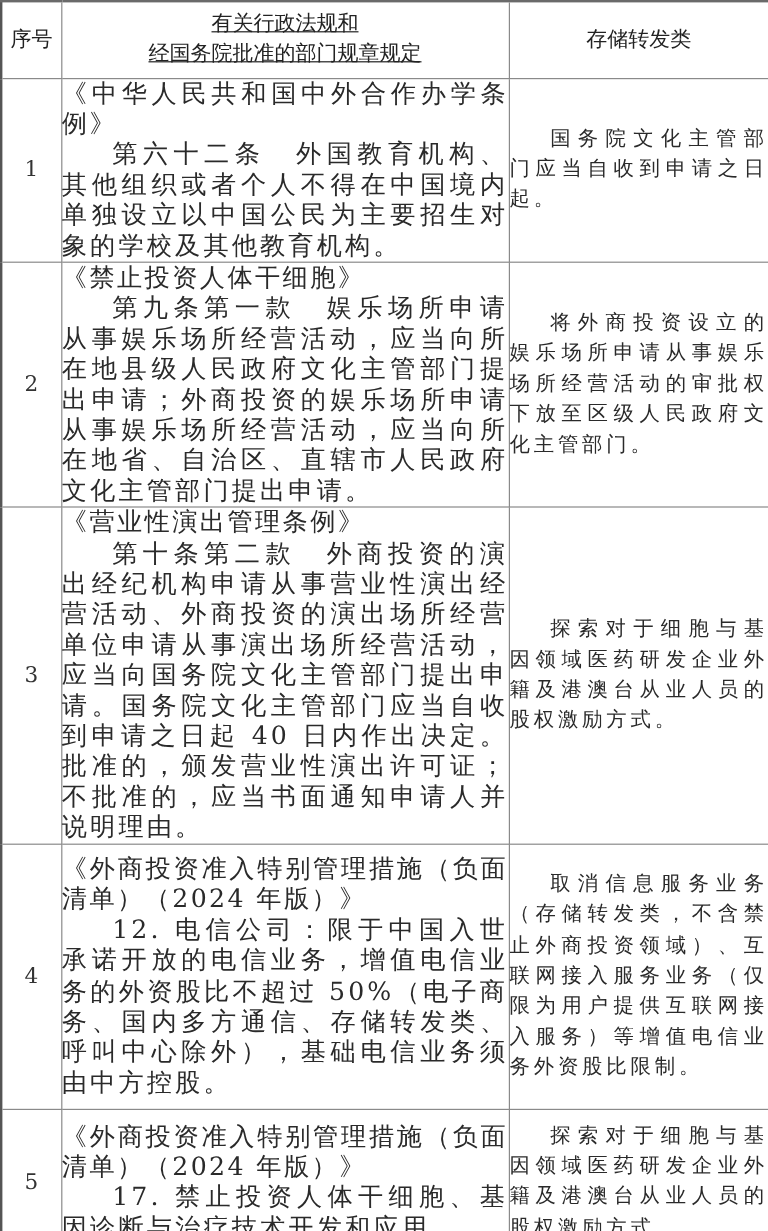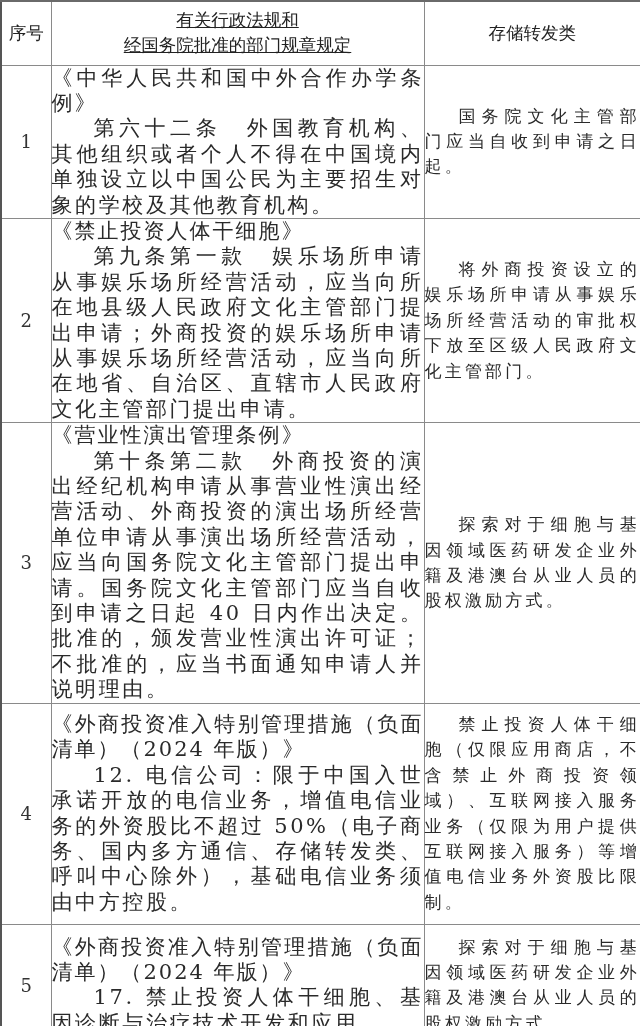--- a/index.html
+++ b/index.html
@@ -79,21 +79,21 @@
     </td>
   </tr>
 
   <tr class="r4">
     <td class="num">4</td>
     <td class="law">
       <span class="title-line">《外商投资准入特别管理措施（负面清单）（2024 年版）》</span>
       <span class="indent">12. 电信公司：限于中国入世承诺开放的电信业务，增值电信业务的外资股比不超过 50%（电子商务、国内多方通信、存储转发类、呼叫中心除外），基础电信业务须由中方控股。</span>
     </td>
     <td class="adj">
-      <span class="indent">禁止投资人体干细胞（仅限应用商店，不含禁止外商投资领域）、互联网接入服务业务（仅限为用户提供互联网接入服务）等增值电信业务外资股比限制。</span>
+      <span class="indent">取消信息服务业务（存储转发类，不含禁止外商投资领域）、互联网接入服务业务（仅限为用户提供互联网接入服务）等增值电信业务外资股比限制。</span>
     </td>
   </tr>
 
   <tr class="r5">
     <td class="num">5</td>
     <td class="law">
       <span class="title-line">《外商投资准入特别管理措施（负面清单）（2024 年版）》</span>
       <span class="indent">17. 禁止投资人体干细胞、基因诊断与治疗技术开发和应用。</span>
     </td>
     <td class="adj">

